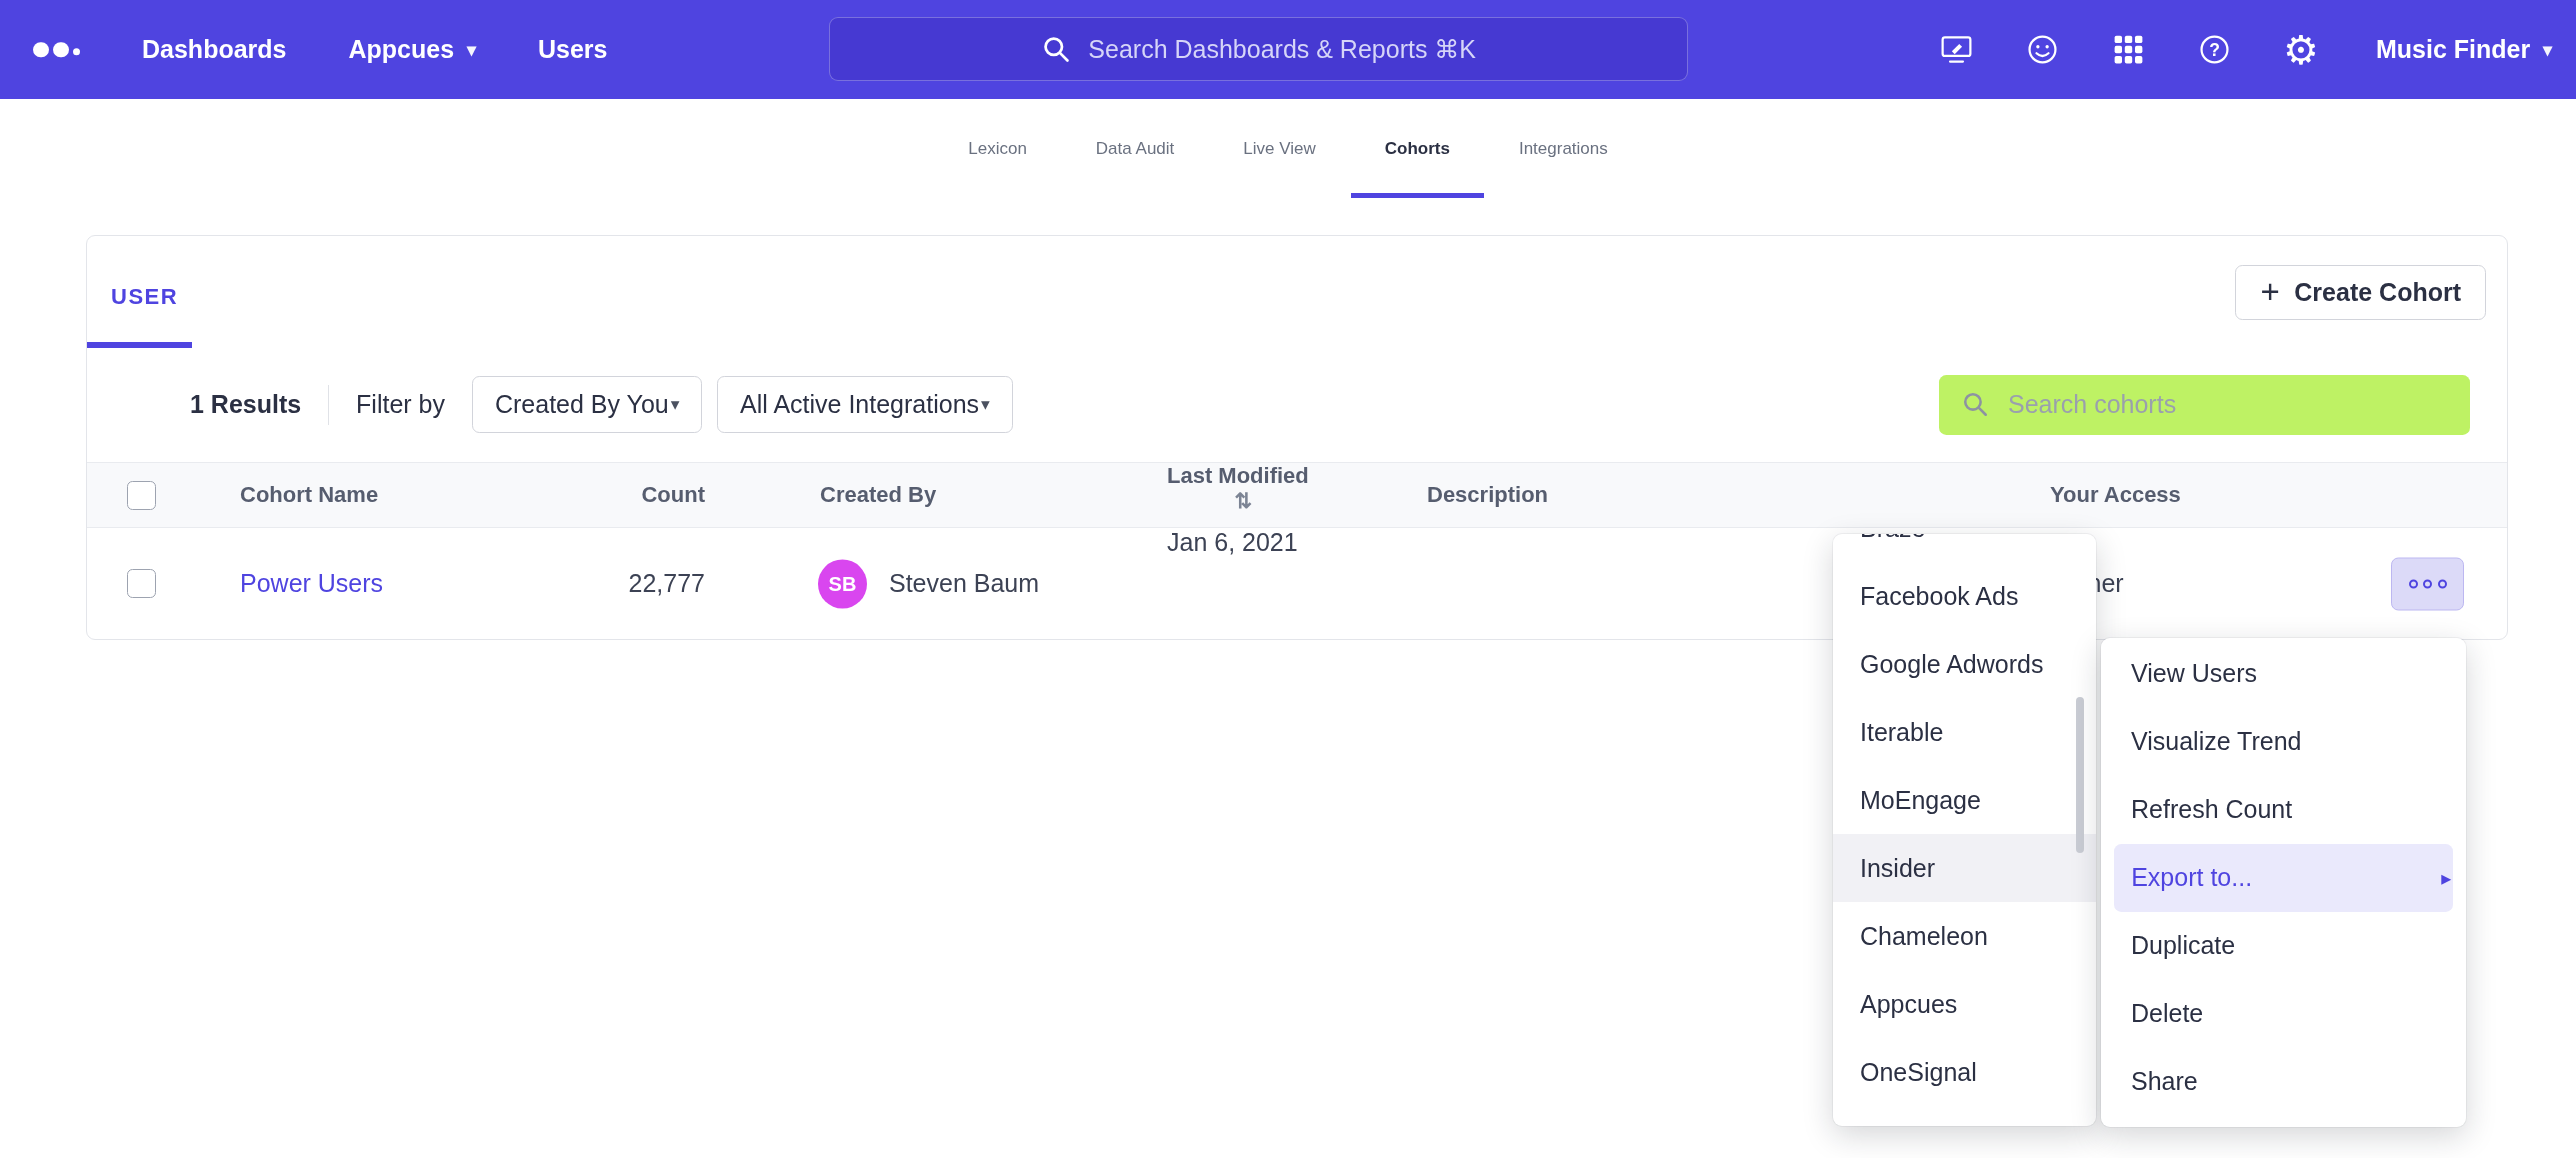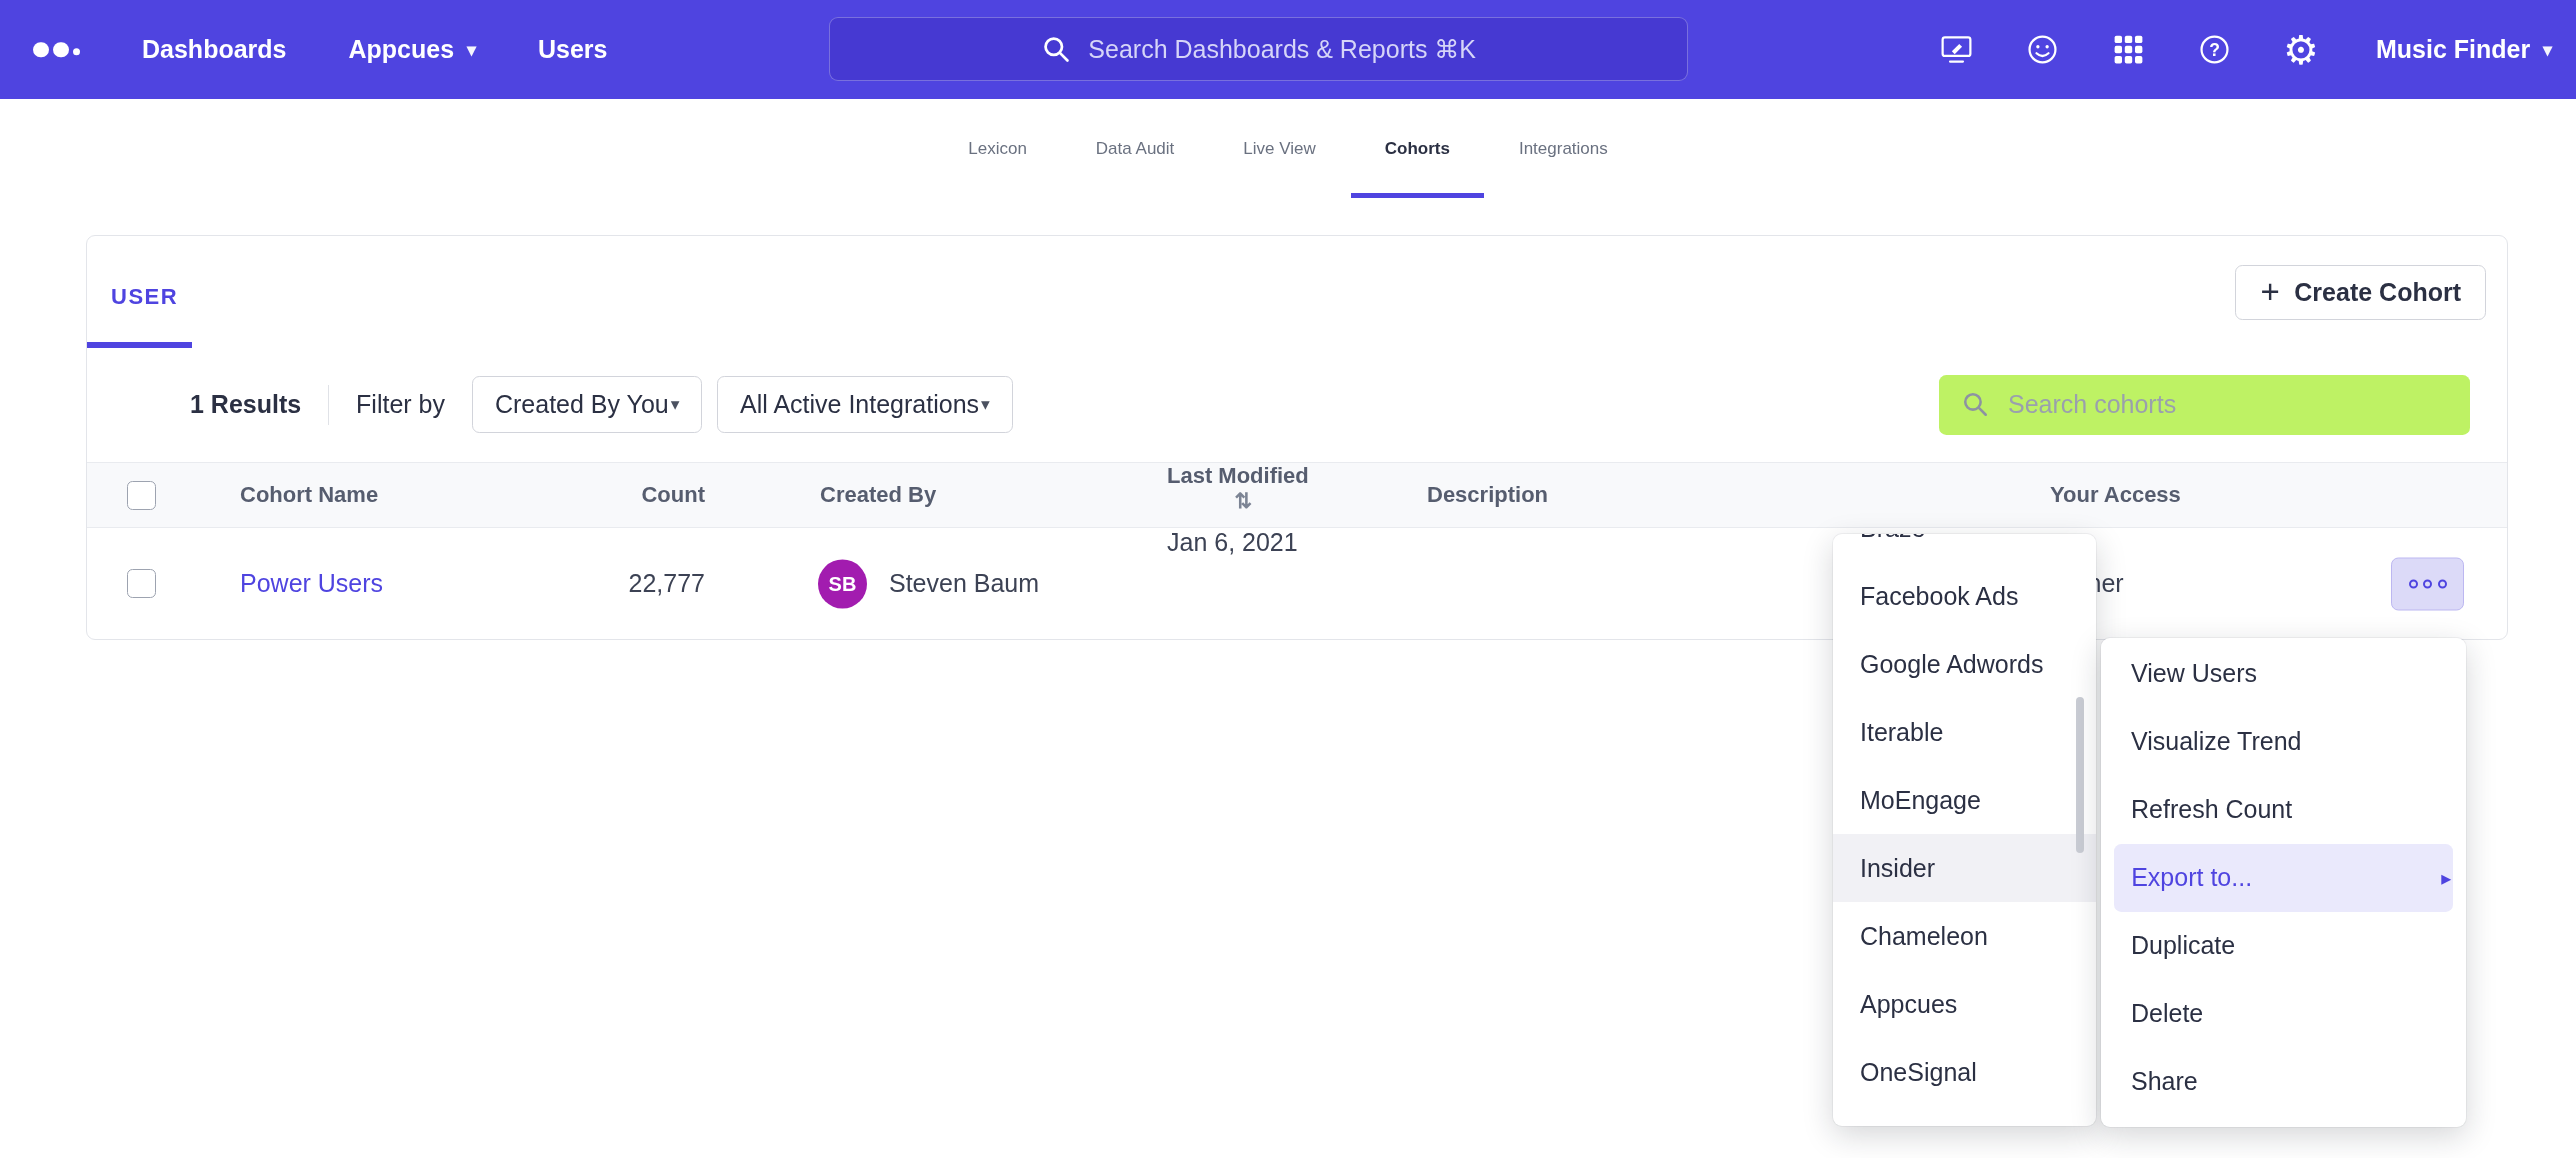--- a/index.html
+++ b/index.html
@@ -123,21 +123,21 @@
   .c-count   { left: 438px; width: 180px; justify-content: flex-end; }
   .c-created { left: 733px; }
   .c-mod     { left: 1080px; flex-direction: column; }
   .c-desc    { left: 1340px; }
   .c-access  { left: 1963px; }
   .checkbox { width: 29px; height: 29px; border: 1.8px solid #9da3b0; border-radius: 5.5px; background: #fff; cursor: pointer; }
   .sort-glyph { font-size: 21px; color: #7c8494; margin-left: 11px; }
   .row-link { color: #4f44e0; font-weight: 500; text-decoration: none; cursor: pointer; }
   .avatar {
     position: absolute; left: 731px; top: 50%; transform: translateY(-50%);
-    width: 49px; height: 49px; border-radius: 50%; background: #a21caf;
+    width: 49px; height: 49px; border-radius: 50%; background: #d946ef;
     color: #fff; font-size: 20px; font-weight: 700;
     display: flex; align-items: center; justify-content: center;
   }
   .created-name { position: absolute; left: 802px; top: 0; height: 100%; display: flex; align-items: center; }
   .dots-btn {
     position: absolute; right: 43px; top: 50%; transform: translateY(-50%);
     width: 73px; height: 53px; border-radius: 7.3px;
     background: #dcdaf8; border: 0.9px solid #bcb7f1;
     display: flex; align-items: center; justify-content: center; gap: 5.5px; cursor: pointer;
   }

